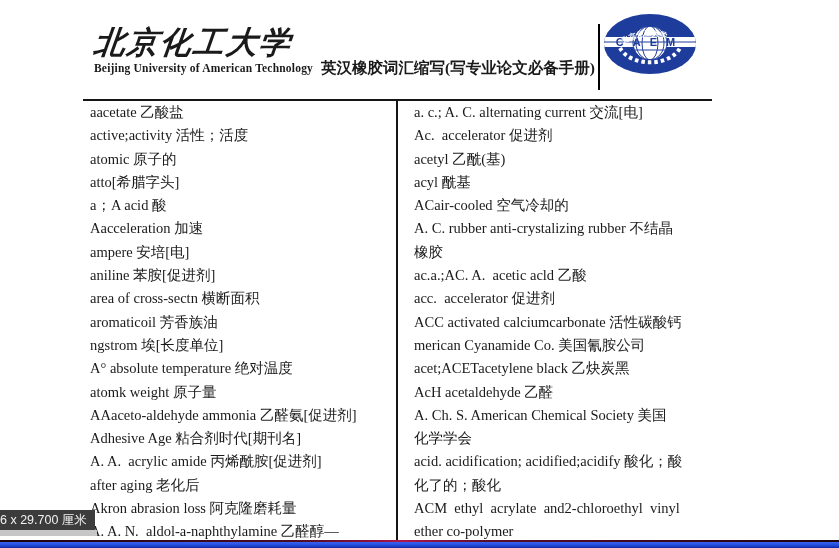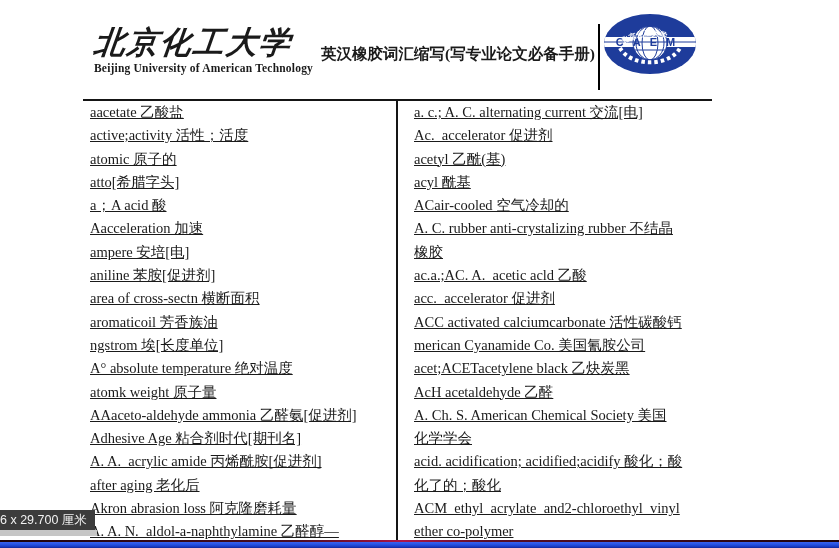--- a/index.html
+++ b/index.html
@@ -4,35 +4,35 @@
 <style>
   html,body{margin:0;padding:0;background:#fff;}
   #screen{position:relative;width:839px;height:548px;background:#ffffff;overflow:hidden;
           font-family:"Liberation Serif",serif;color:#1a1a1a;}
 
   
   .uni-cn{position:absolute;left:94px;top:22px;font-size:31px;font-weight:bold;
           font-style:italic;letter-spacing:2px;transform:skewX(-6deg);white-space:nowrap;}
   .uni-en{position:absolute;left:94px;top:62px;font-size:11.5px;font-weight:bold;
           letter-spacing:.2px;white-space:nowrap;}
-  .doc-title{position:absolute;left:321px;top:44px;font-size:15.5px;font-weight:bold;
+  .doc-title{position:absolute;left:321px;top:58px;font-size:15.5px;font-weight:bold;
           white-space:nowrap;}
   .cursor-line{position:absolute;left:598px;top:24px;width:2px;height:66px;background:#000;}
   .logo{position:absolute;left:602px;top:12px;width:96px;height:64px;}
 
   
   .rule-top{position:absolute;left:83px;top:99px;width:629px;height:2px;background:#151515;}
   .rule-mid{position:absolute;left:396px;top:100px;width:2px;height:441px;background:#151515;}
 
   
   .col{position:absolute;top:101px;height:440px;overflow:hidden;font-size:14.5px;
        line-height:23.3px;white-space:pre-wrap;}
   .col-left{left:90px;width:303px;}
   .col-right{left:414px;width:298px;}
-  .entry-line{height:23.3px;white-space:pre;text-decoration:underline;}
+  .entry-line{height:23.3px;white-space:pre;}
 
   
   .size-tip{position:absolute;left:-8px;top:510px;background:#3c3c3c;color:#f2f2f2;
             font-family:"Liberation Sans",sans-serif;font-size:12.5px;padding:2px 8px 3px 8px;
             white-space:nowrap;}
   .size-tip-shadow{position:absolute;left:0px;top:530px;width:97px;height:6px;background:#c6c6c6;}
 
   
   .maroon-line{position:absolute;left:0;top:540px;width:839px;height:2px;
       background:linear-gradient(90deg,#1c030c 0%,#4a0d22 35%,#8c1038 44%,#b0164a 48%,#5a0e28 58%,#1c030c 100%);}

